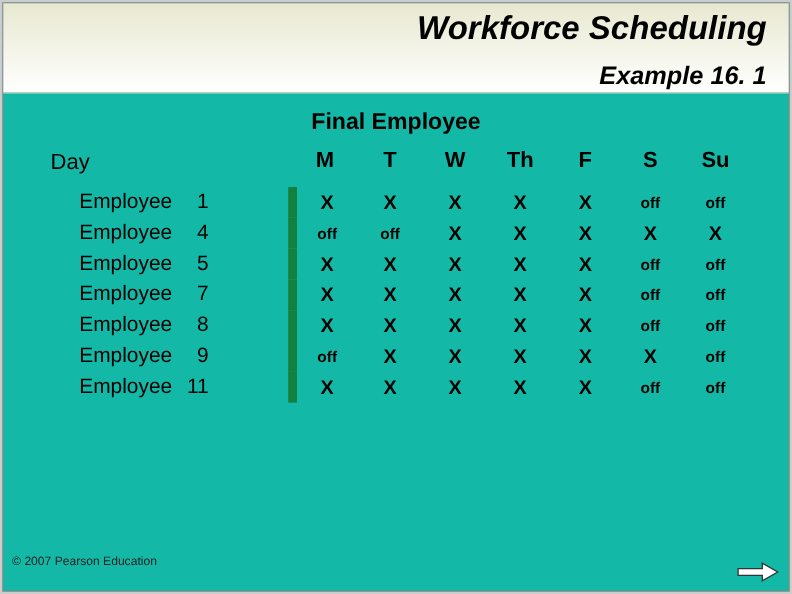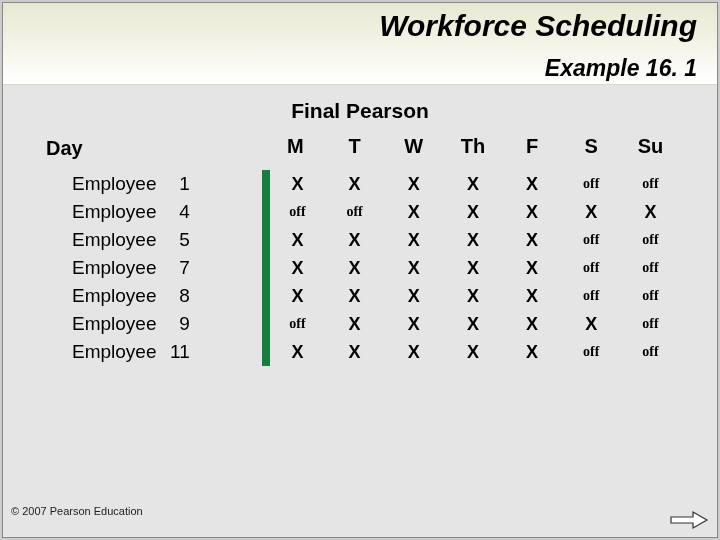--- a/index.html
+++ b/index.html
@@ -6,21 +6,21 @@
   html, body { width: 720px; height: 540px; overflow: hidden; }
   body {
     font-family: Arial, Helvetica, sans-serif;
     background: #cccccc;
     position: relative;
   }
   .slide {
     position: absolute;
     top: 3px; left: 3px;
     width: 714px; height: 534px;
-    background: #e5e5e5;
+    background: #14b8a6;
     box-shadow: 0 0 0 1px #888;
   }
   .title-band {
     width: 100%;
     background: linear-gradient(#e8e8d0, #ffffff);
     padding: 6px 20px 2px 20px;
     text-align: right;
     border-bottom: 1px solid #d8d8c0;
   }
   .title {
@@ -47,21 +47,21 @@
     width: 640px;
   }
   table {
     border-collapse: collapse;
     width: 100%;
     font-size: 19px;
   }
   th.day-label {
     text-align: left;
     padding: 4px 6px 10px 6px;
-    font-weight: bold;
+    font-weight: normal;
     font-size: 20px;
     width: 210px;
     margin-left: 38px;
   }
   th.day-head {
     text-align: center;
     font-weight: bold;
     font-size: 20px;
     width: 55px;
     padding-bottom: 10px;
@@ -73,21 +73,21 @@
     border-right: 8px solid #15803d;
   }
   td.emp-cell .emp-name { display:inline-block; }
   td.emp-cell .emp-num { display:inline-block; width: 28px; text-align: right; }
   td.cell {
     text-align: center;
     font-weight: bold;
     font-size: 18px;
     padding: 3px 0;
   }
-  td.cell.off { font-size: 14px; font-family: Liberation Serif, serif; }
+  td.cell.off { font-size: 14px; }
   .copyright {
     position: absolute;
     left: 8px;
     bottom: 20px;
     font-size: 11px;
     color: #222;
   }
   .arrow {
     position: absolute;
     right: 8px;
@@ -99,21 +99,21 @@
 </head>
 <body>
 
 <div class="slide">
 
   <div class="title-band">
     <div class="title">Workforce Scheduling</div>
     <div class="subtitle">Example 16. 1</div>
   </div>
 
-  <div class="section-title">Final Pearson</div>
+  <div class="section-title">Final Employee</div>
 
   <div class="table-wrap">
     <table>
       <thead>
         <tr>
           <th class="day-label">Day</th>
           <th class="day-head">M</th>
           <th class="day-head">T</th>
           <th class="day-head">W</th>
           <th class="day-head">Th</th>

